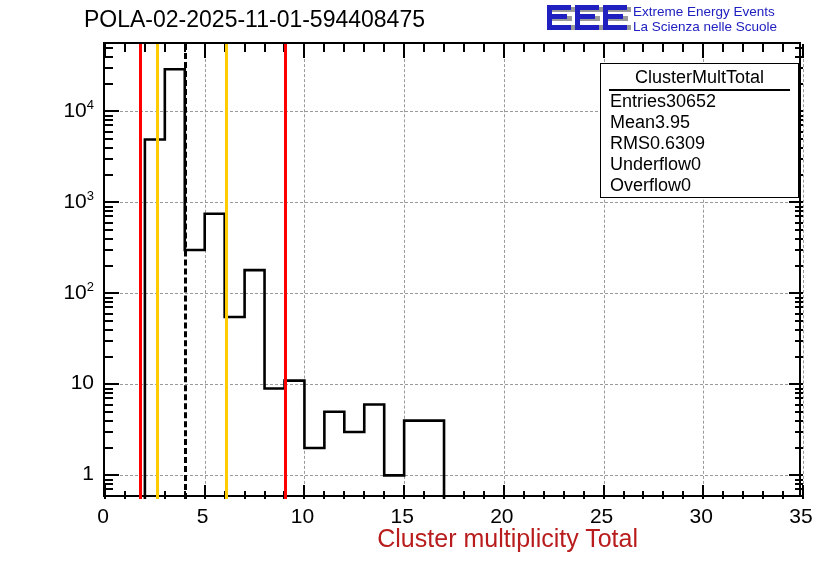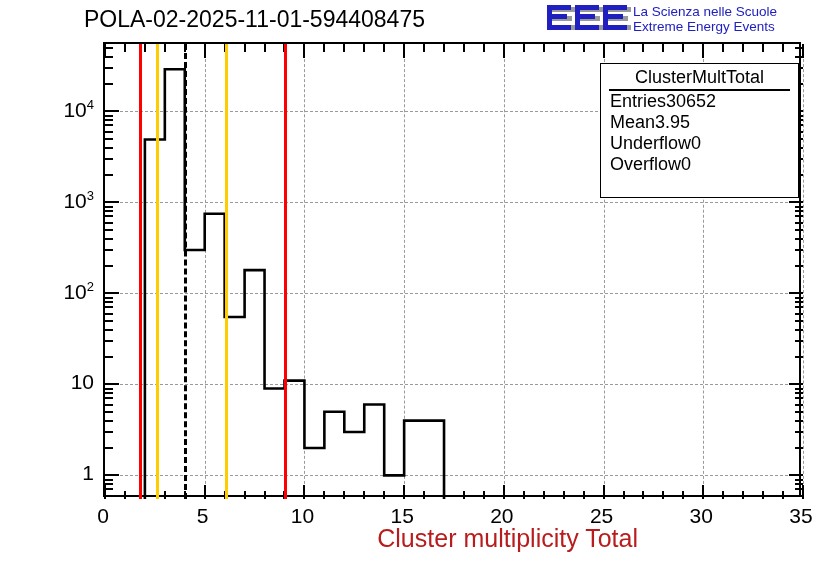--- a/index.html
+++ b/index.html
@@ -101,22 +101,22 @@
         <rect x="30" y="2" width="24" height="5"></rect>
         <rect x="30" y="11" width="20" height="5"></rect>
         <rect x="30" y="22" width="24" height="5"></rect>
         <rect x="58" y="2" width="5" height="25"></rect>
         <rect x="58" y="2" width="24" height="5"></rect>
         <rect x="58" y="11" width="20" height="5"></rect>
         <rect x="58" y="22" width="24" height="5"></rect>
       </g>
     </svg>
     <div class="logo-lines">
+      <div class="logo-line">Extreme Energy Events</div>
       <div class="logo-line">La Scienza nelle Scuole</div>
-      <div class="logo-line">Extreme Energy Events</div>
     </div>
   </div>
 
   <div class="frame">
     <div id="grid-layer">
         <div class="gridv" style="left: 99.7143px; top: 0px; height: 455px;"></div>
         <div class="gridv" style="left: 199.429px; top: 0px; height: 455px;"></div>
         <div class="gridv" style="left: 299.143px; top: 0px; height: 455px;"></div>
         <div class="gridv" style="left: 398.857px; top: 0px; height: 455px;"></div>
         <div class="gridv" style="left: 498.571px; top: 0px; height: 455px;"></div>
@@ -329,20 +329,24 @@
     <div id="stats-rows">
         <div class="stats-row">
           <span>Entries</span>
           <span>30652</span>
         </div>
         <div class="stats-row">
           <span>Mean</span>
           <span>3.95</span>
         </div>
         <div class="stats-row">
+          <span>RMS</span>
+          <span>0.6309</span>
+        </div>
+        <div class="stats-row">
           <span>Underflow</span>
           <span>0</span>
         </div>
         <div class="stats-row">
           <span>Overflow</span>
           <span>0</span>
         </div>
       </div>
   </div>
 

